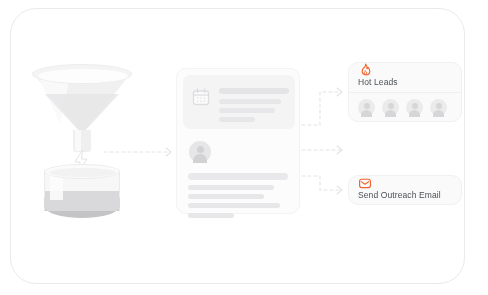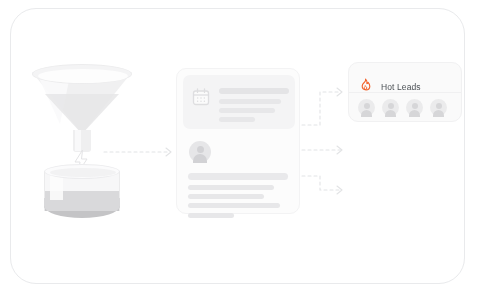--- a/index.html
+++ b/index.html
@@ -287,23 +287,24 @@
   .card-call  { left: 348px; top: 135px; width: 114px; height: 30px; }
   .card-email { left: 348px; top: 175px; width: 114px; height: 30px; }
 
   .card-head {
     position: absolute;
     left: 0;
     top: 0;
     right: 0;
     height: 30px;
     display: flex;
-    align-items: flex-end;
+    align-items: flex-start;
     padding-left: 9px;
     box-sizing: border-box;
+    flex-direction: column;
   }
   .card-hot .card-head { border-bottom: 1px solid #f0f0f1; }
 
   .card-icon {
     width: 14px;
     height: 14px;
     flex: 0 0 14px;
     margin-right: 9px;
     display: block;
   }
@@ -449,20 +450,29 @@
           <span class="b"></span>
         </div>
       <div class="av">
           <span class="h"></span>
           <span class="b"></span>
         </div>
     </div>
   </div>
 
 
+  <div class="card card-email">
+    <div class="card-head">
+      <svg class="card-icon" viewBox="0 0 14 14">
+        <rect x="1.6" y="3.2" width="10.8" height="8.4" rx="2" fill="none" stroke="#F2622B" stroke-width="1.15"></rect>
+        <path d="M3.3 5.6 7 8.2l3.7-2.6" fill="none" stroke="#F2622B" stroke-width="1.15" stroke-linecap="round" stroke-linejoin="round"></path>
+      </svg>
+      <span class="card-label">Send Outreach Email</span>
+    </div>
+  </div>
 
   <svg class="connectors" viewBox="0 0 488 295">
     <g stroke="#E2E3E5" stroke-width="1.1" fill="none" stroke-dasharray="3 3" stroke-linecap="round">
 
       <path d="M104 152 H170"></path>
 
       <path d="M302 125 H320"></path>
 
       <path d="M320 125 V92 H341"></path>
 

